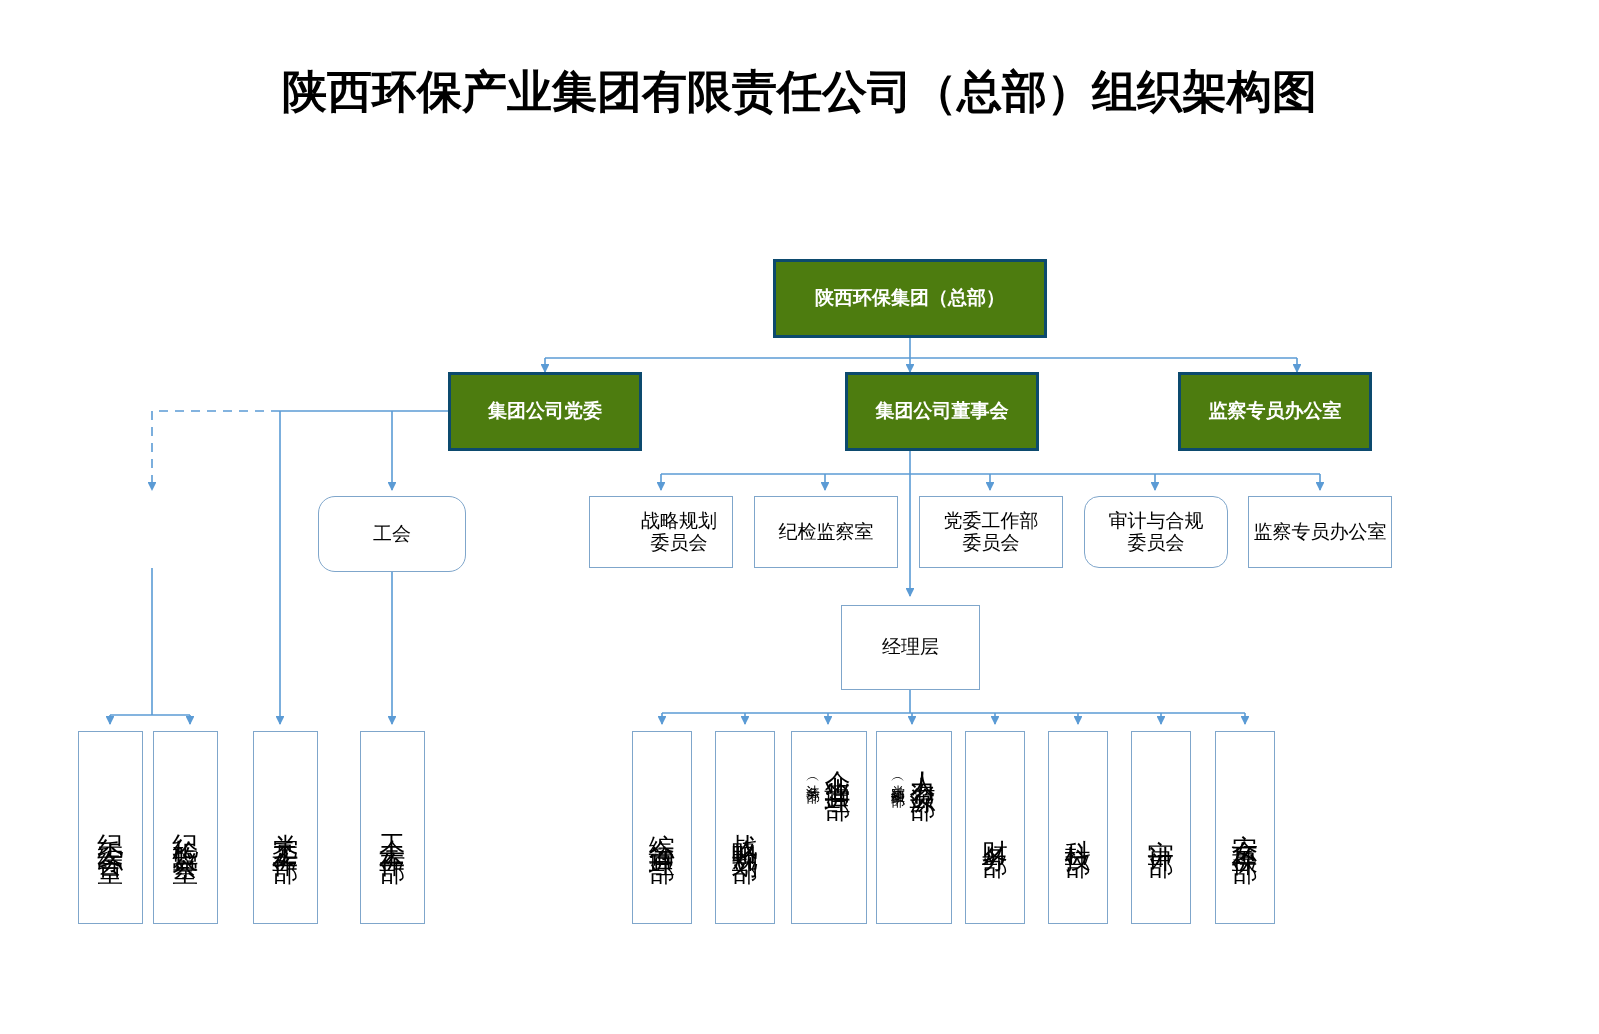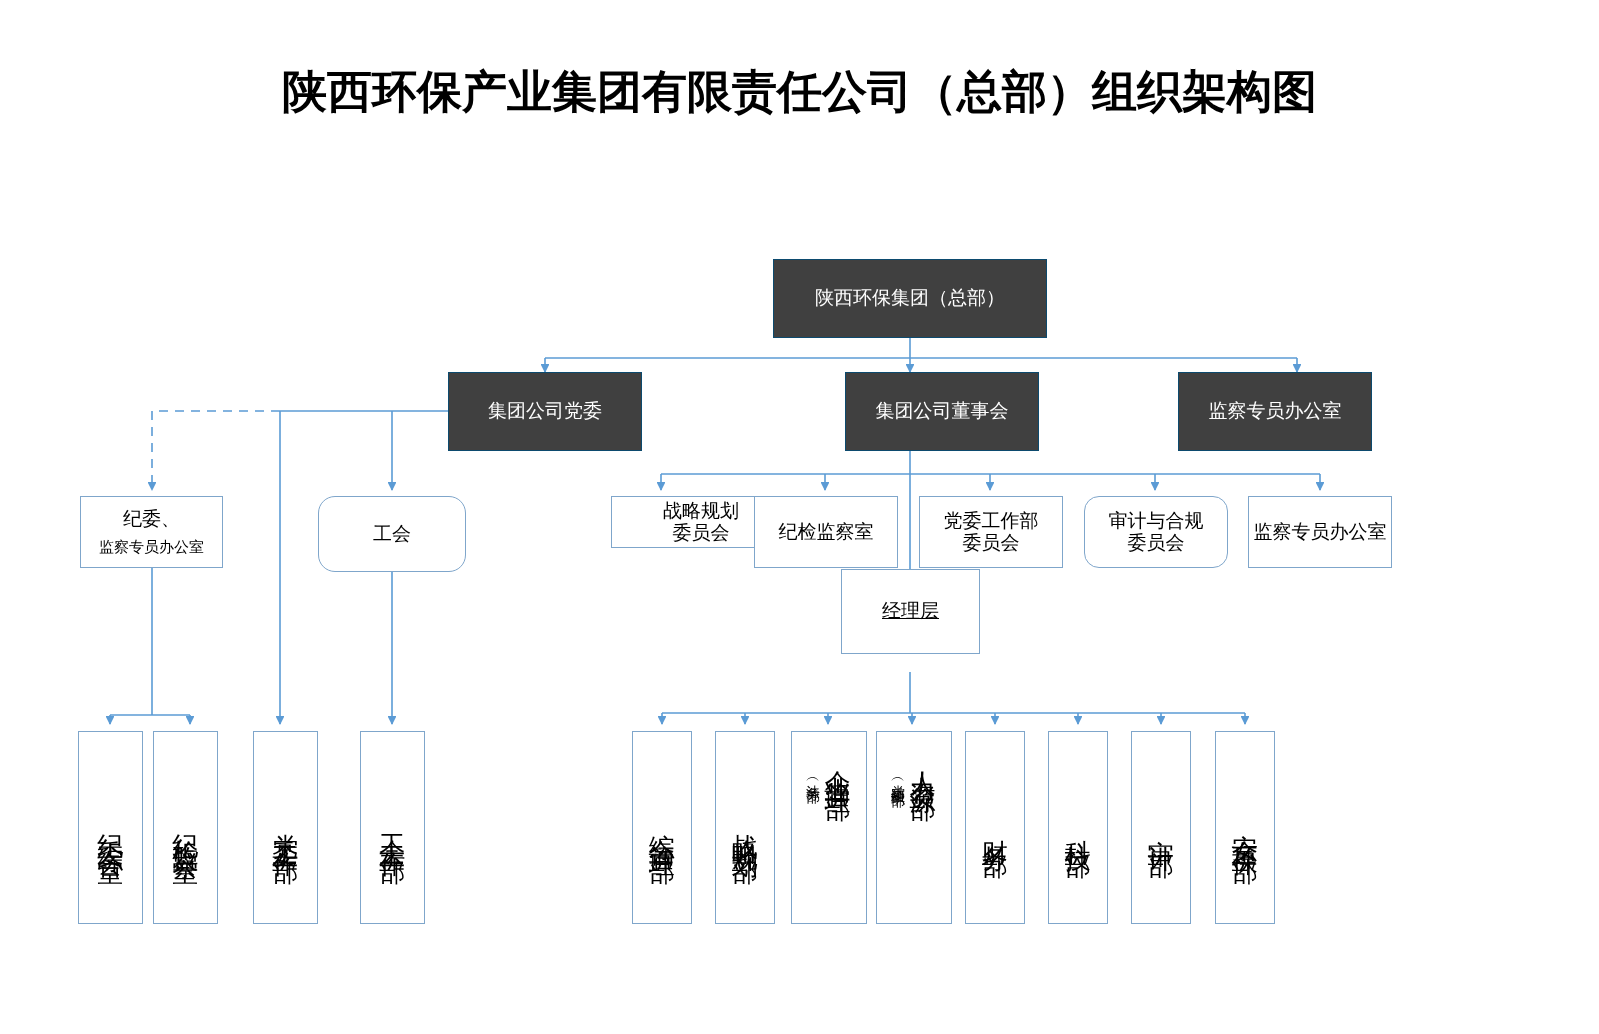--- a/index.html
+++ b/index.html
@@ -43,25 +43,25 @@
   .node {
     position: absolute;
     box-sizing: border-box;
     display: flex;
     align-items: center;
     justify-content: center;
     text-align: center;
     line-height: 1.18;
   }
   .node.filled {
-    background: #404040;
-    border: 1px solid #0c4a6e;
+    background: #4d7c0f;
+    border: 3px solid #0c4a6e;
     color: #ffffff;
     font-size: 19px;
-    font-weight: normal;
+    font-weight: bold;
   }
   .node.outline {
     background: #ffffff;
     border: 1px solid #7FA6CB;
     color: #000000;
     font-size: 19px;
   }
   .node .label {
     display: block;
     white-space: pre-line;
@@ -165,48 +165,44 @@
   <div class="node filled" style="left:448px; top:372px; width:194px; height:79px;">
     <span class="label">集团公司党委</span>
   </div>
   <div class="node filled" style="left:813px; top:372px; width:194px; height:79px;margin-left:32px;">
     <span class="label">集团公司董事会</span>
   </div>
   <div class="node filled" style="left:1178px; top:372px; width:194px; height:79px;">
     <span class="label">监察专员办公室</span>
   </div>
 
-  <div class="node outline stacked two-line" style="left:80px; top:496px; width:143px; height:72px;">
-    <span class="label">纪委、</span>
-    <span class="label sub">监察专员办公室</span>
-  </div>
   <div class="node outline" style="left:318px; top:496px; width:148px; height:76px;border-radius:17px;">
     <span class="label">工会</span>
   </div>
 
-  <div class="node outline" style="left:611px; top:496px; width:144px; height:52px;padding-left:36px;">
+  <div class="node outline" style="left:589px; top:496px; width:144px; height:72px;padding-left:36px;">
     <span class="label">战略规划
 委员会</span>
   </div>
   <div class="node outline" style="left:754px; top:496px; width:144px; height:72px;">
     <span class="label">纪检监察室</span>
   </div>
   <div class="node outline" style="left:919px; top:496px; width:144px; height:72px;">
     <span class="label">党委工作部
 委员会</span>
   </div>
   <div class="node outline" style="left:1084px; top:496px; width:144px; height:72px;border-radius:15px;">
     <span class="label">审计与合规
 委员会</span>
   </div>
   <div class="node outline" style="left:1248px; top:496px; width:144px; height:72px;">
     <span class="label">监察专员办公室</span>
   </div>
 
-  <div class="node outline" style="left:841px; top:569px; width:139px; height:85px;text-decoration:underline;">
+  <div class="node outline" style="left:841px; top:605px; width:139px; height:85px;">
     <span class="label">经理层</span>
   </div>
 
   <div class="node outline vertical centered" style="left:78px; top:731px; width:65px; height:193px;">
     <span class="label">纪委综合室</span>
   </div>
   <div class="node outline vertical centered" style="left:153px; top:731px; width:65px; height:193px;">
     <span class="label">纪检监察室</span>
   </div>
   <div class="node outline vertical centered" style="left:253px; top:731px; width:65px; height:193px;">

